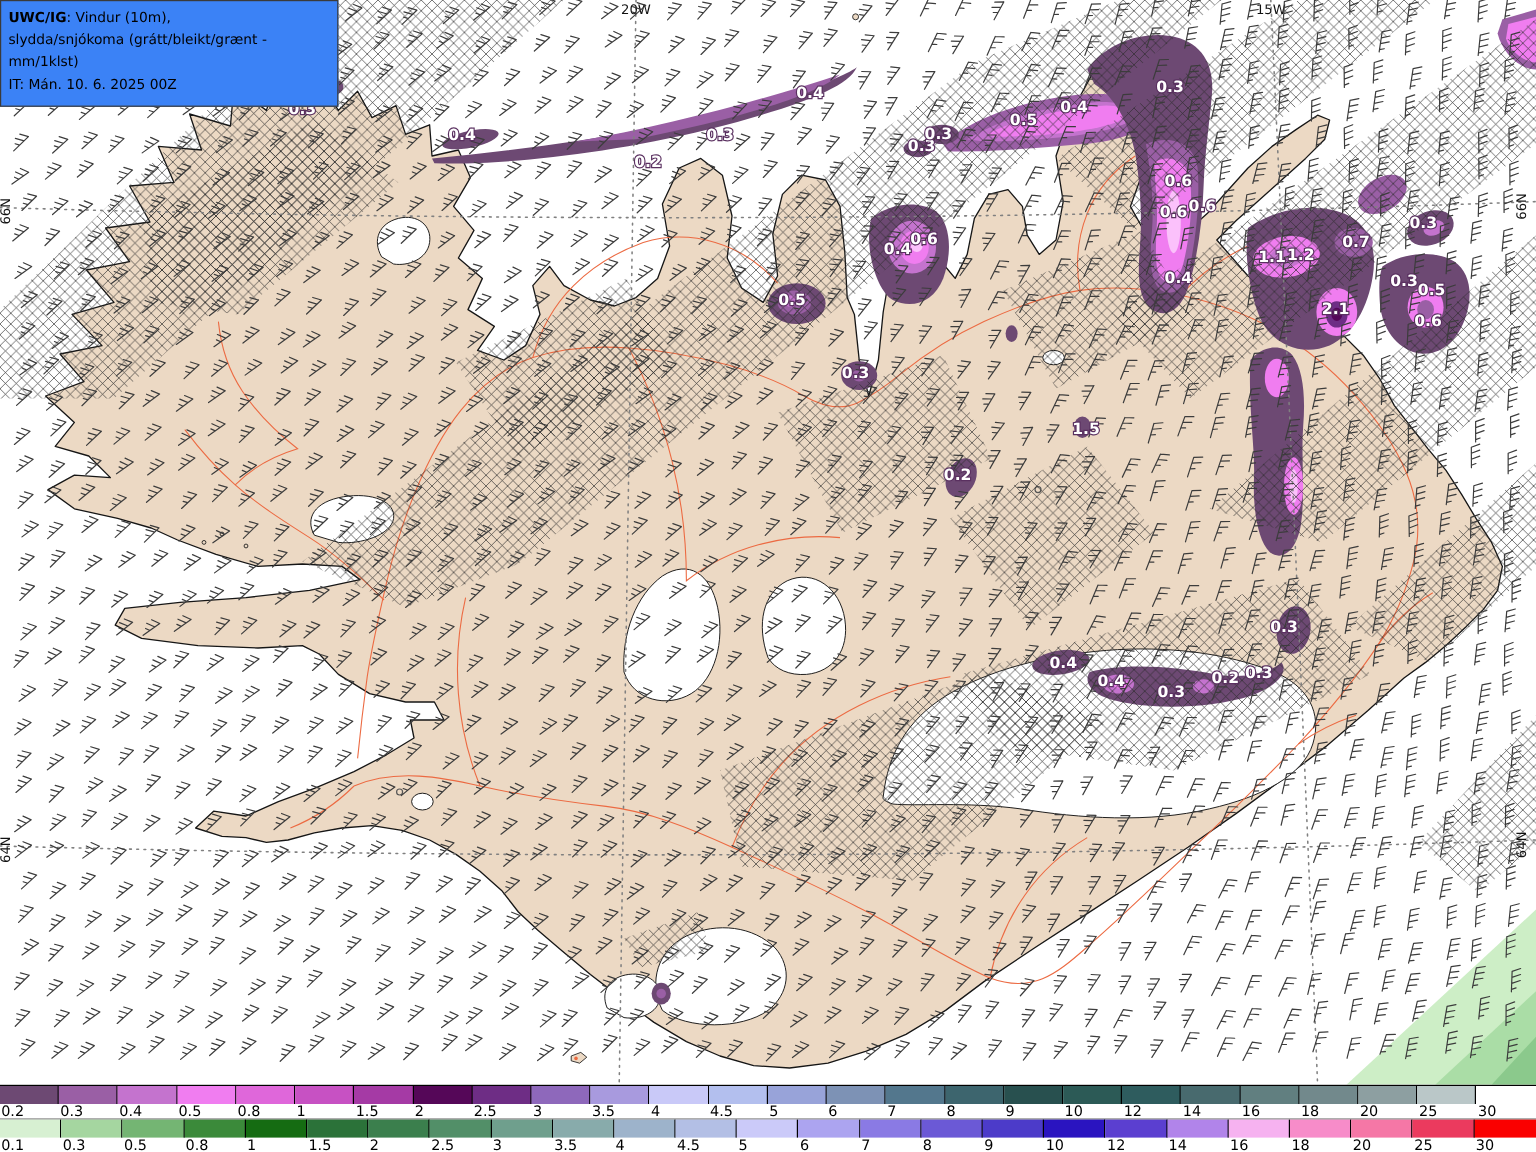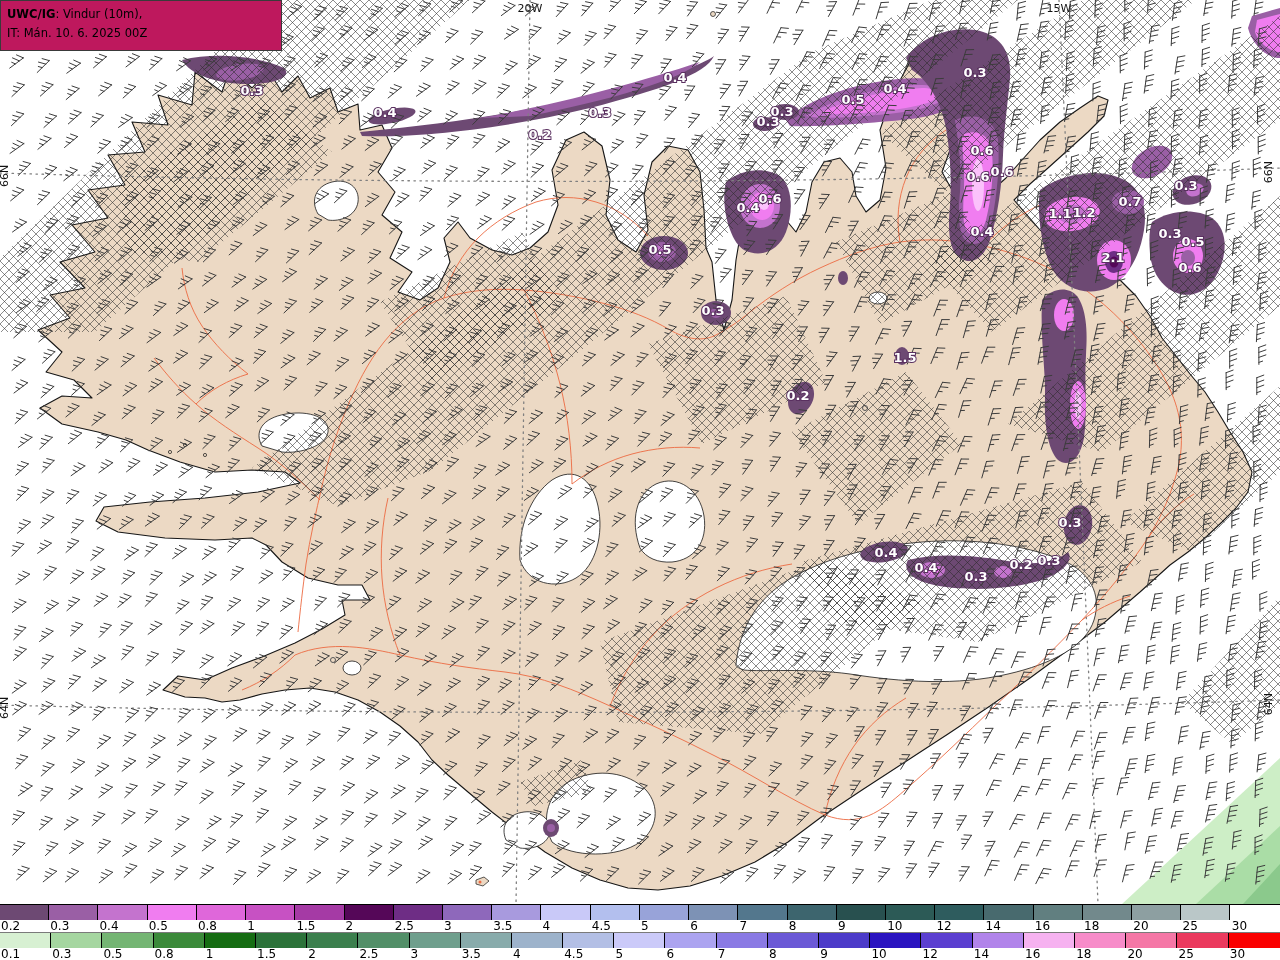--- a/index.html
+++ b/index.html
@@ -1,19 +1,19 @@
 <!DOCTYPE html>
 <html><head>
 <meta charset="utf-8">
 <style>
   html,body{margin:0;padding:0;background:#888;}
   .stage{position:relative;width:1280px;height:960px;background:#ffffff;overflow:hidden;
          font-family:"DejaVu Sans","Liberation Sans",sans-serif;}
   .map-svg{position:absolute;left:0;top:0;z-index:1;}
-  .legend-box{position:absolute;left:0;top:0;width:269px;background:#be185d;border:1px solid #3a3a3a;
+  .legend-box{position:absolute;left:0;top:0;width:269px;background:#3b82f6;border:1px solid #3a3a3a;
               padding:4px 5px 8px 6px;font-size:11.5px;line-height:1.62;color:#000;z-index:5;}
   .legend-box b{font-weight:bold;}
   .bars{position:absolute;left:0;top:904px;width:1280px;height:56px;background:#fff;z-index:6;box-sizing:border-box;}
   .bar{display:flex;height:16px;border-top:1px solid #000;box-sizing:border-box;}
   .bar .cell{height:100%;box-sizing:border-box;border-right:1px solid #000;}
   .bar .cell:last-child{border-right:none;}
   .bar2{border-top:1px solid #7a7a7a;}
   .ticks{position:relative;height:12px;font-size:12px;color:#000;}
   .ticks span{position:absolute;top:-1px;white-space:nowrap;}
   .plabel{font-size:13px;font-weight:bold;fill:#ffffff;paint-order:stroke;stroke:#5a3060;stroke-width:2px;
@@ -229,20 +229,21 @@
         <text x="886" y="557" class="plabel">0.4</text>
         <text x="926" y="572" class="plabel">0.4</text>
         <text x="976" y="581" class="plabel">0.3</text>
         <text x="1021" y="569" class="plabel">0.2</text>
         <text x="1049" y="565" class="plabel">0.3</text>
       </g>
   </svg>
 
   <div class="legend-box">
     <div><b>UWC/IG</b><span>: Vindur (10m),</span></div>
+    <div><span>slydda/snjókoma (grátt/bleikt/grænt - mm/1klst)</span></div>
     <div><span>IT: Mán. 10. 6. 2025 00Z</span></div>
   </div>
 
   <div class="bars">
     <div class="bar" id="bar-sleet">
         <div class="cell" style="width: 3.84615%; background: rgb(109, 73, 115);"></div>
         <div class="cell" style="width: 3.84615%; background: rgb(154, 95, 165);"></div>
         <div class="cell" style="width: 3.84615%; background: rgb(196, 115, 206);"></div>
         <div class="cell" style="width: 3.84615%; background: rgb(240, 125, 240);"></div>
         <div class="cell" style="width: 3.84615%; background: rgb(223, 103, 218);"></div>

